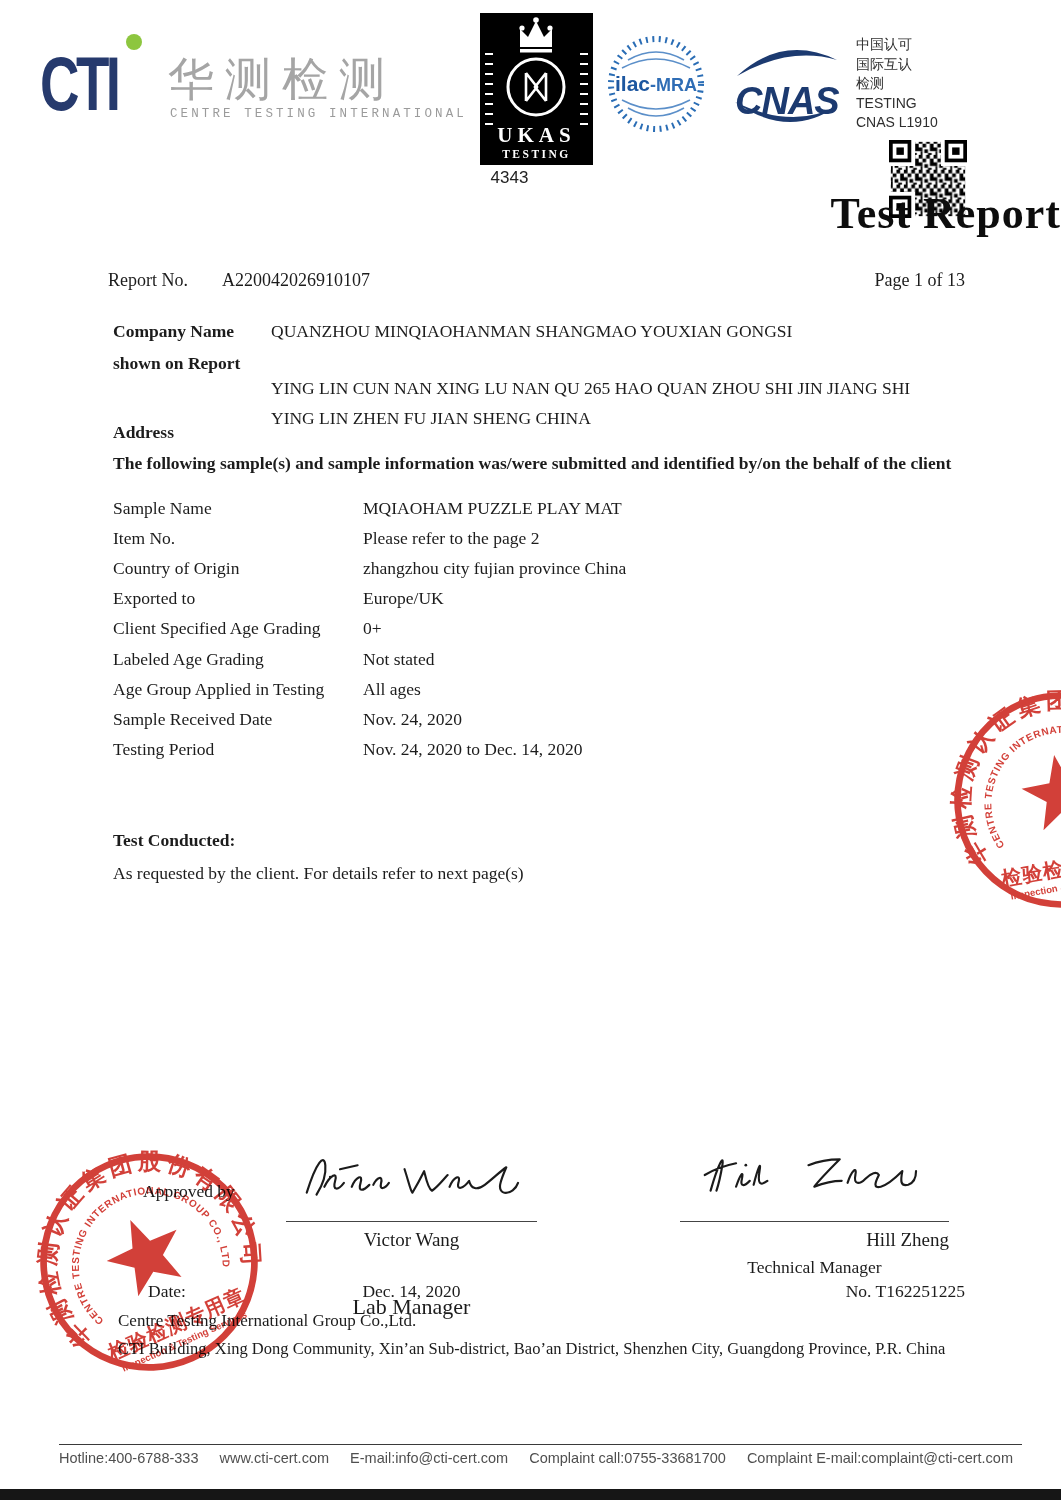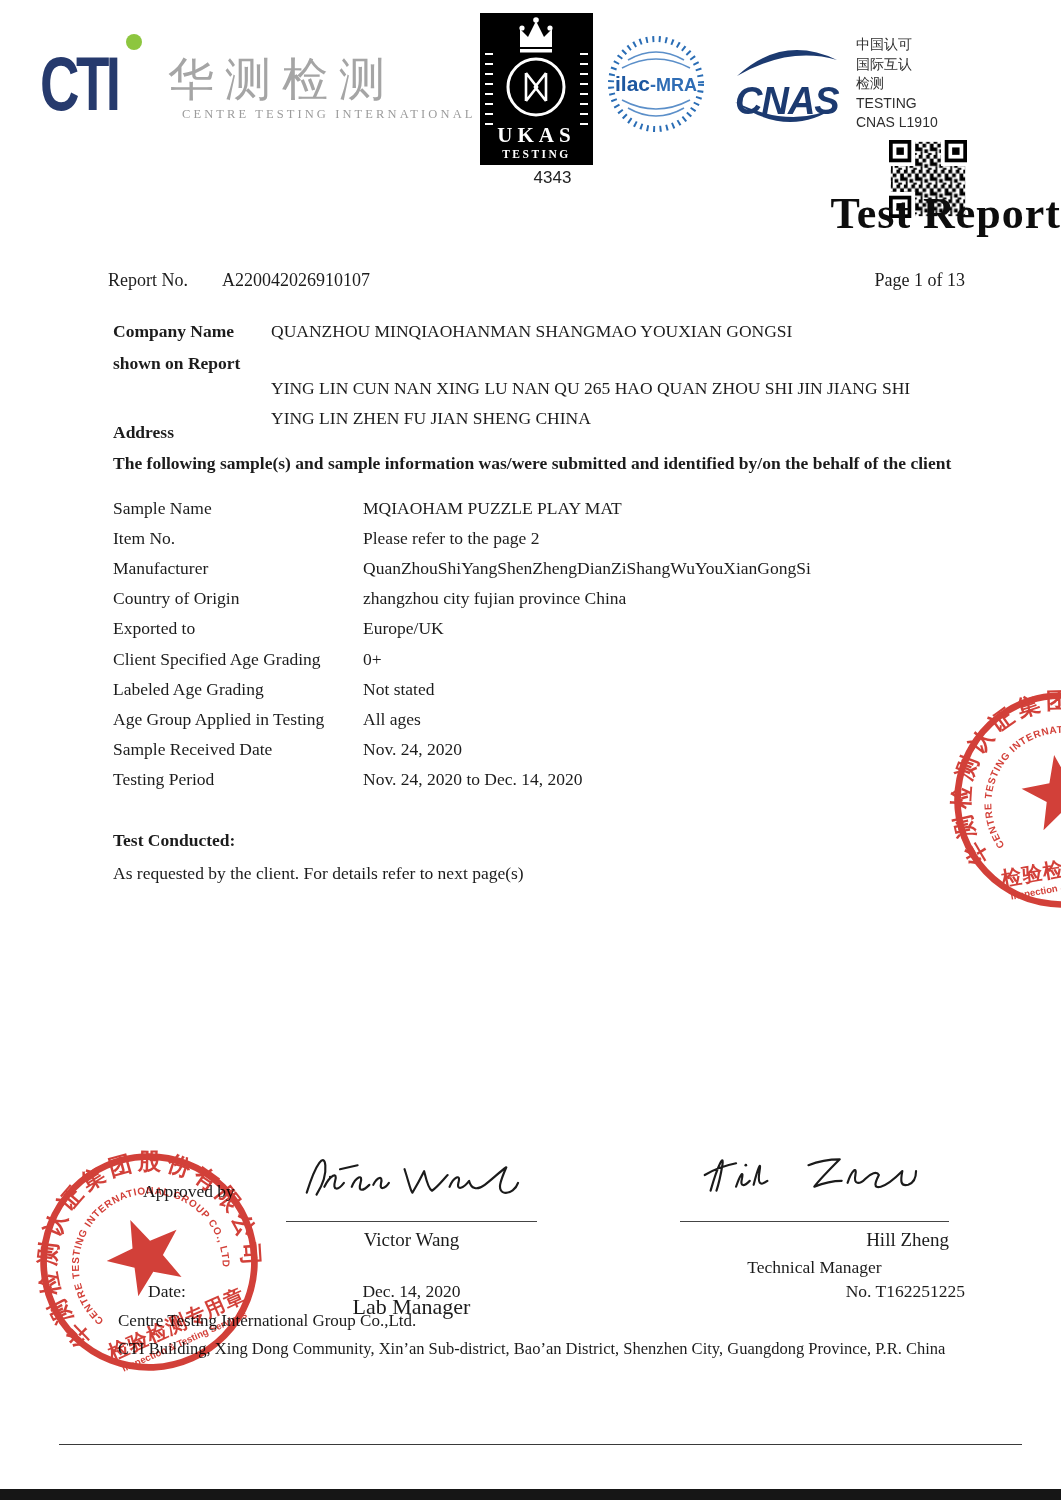--- a/index.html
+++ b/index.html
@@ -9,33 +9,33 @@
   .abs { position:absolute; }
 
   
   .cti-word { left:40px; top:46px; }
   .cti-text { display:inline-block; font:800 76px/1 "Liberation Sans", sans-serif;
               letter-spacing:-5px; color:#263a6d; transform:scaleX(.72); transform-origin:left top; }
   .cti-dot  { position:absolute; left:86px; top:-12px; width:16px; height:16px;
               border-radius:50%; background:#8dc63f; }
   .logo-cjk { left:168px; top:56px; font-family:"Liberation Sans", sans-serif;
               font-size:46px; line-height:1; color:#a5a5a5; letter-spacing:11px; font-weight:500; }
-  .logo-sub { left:182px; top:107px; font-family:Liberation Serif, serif;
+  .logo-sub { left:170px; top:107px; font-family:Liberation Mono, monospace;
               font-size:12.5px; color:#9b9b9b; letter-spacing:3.1px; }
 
   .ukas-box { left:480px; top:13px; width:113px; height:152px; background:#000;
               color:#fff; text-align:center; }
   .ukas-ticks { position:absolute; top:40px; bottom:36px; width:8px;
                 background:repeating-linear-gradient(to bottom, #fff 0 2px, transparent 2px 10px); }
   .ukas-ticks.l { left:5px; } .ukas-ticks.r { right:5px; }
   .ukas-word { position:absolute; left:0; right:0; top:112px; font:700 21px/1 "Liberation Serif", serif;
                letter-spacing:5px; }
   .ukas-cap  { position:absolute; left:0; right:0; top:136px; font:700 11.5px/1 "Liberation Serif", serif;
                letter-spacing:2.5px; }
-  .ukas-num  { left:496px; top:168px; width:113px; text-align:center;
+  .ukas-num  { left:453px; top:168px; width:113px; text-align:center;
                font:400 17px/1.2 "Liberation Sans", sans-serif; color:#222; }
 
   .ilac-box { left:606px; top:34px; width:100px; height:100px; }
   .ilac-bold { font:700 21px "Liberation Sans", sans-serif; fill:#1d57a0; }
   .ilac-rest { font:600 18px "Liberation Sans", sans-serif; fill:#2f6db5; }
 
   .cnas-box { left:731px; top:42px; width:110px; height:92px; }
   .cnas-text { font:italic 900 38px "Liberation Sans", sans-serif; fill:#1c3a70; letter-spacing:-1px; }
 
   .accred { left:856px; top:35px; font-family:"Liberation Sans", sans-serif;
@@ -220,24 +220,20 @@
   <div class="abs sample-rows">
     <div class="srow">
       <span class="slabel">Sample Name</span>
       <span class="svalue">MQIAOHAM PUZZLE PLAY MAT</span>
     </div>
     <div class="srow">
       <span class="slabel">Item No.</span>
       <span class="svalue">Please refer to the page 2</span>
     </div>
     <div class="srow">
-      <span class="slabel">Manufacturer</span>
-      <span class="svalue">QuanZhouShiYangShenZhengDianZiShangWuYouXianGongSi</span>
-    </div>
-    <div class="srow">
       <span class="slabel">Country of Origin</span>
       <span class="svalue">zhangzhou city fujian province China</span>
     </div>
     <div class="srow">
       <span class="slabel">Exported to</span>
       <span class="svalue">Europe/UK</span>
     </div>
     <div class="srow">
       <span class="slabel">Client Specified Age Grading</span>
       <span class="svalue">0+</span>
@@ -313,15 +309,22 @@
       <circle cx="120" cy="120" r="110" class="st-ring"></circle>
       <text class="st-cn-arc" text-anchor="middle"><textPath href="#arcOutA" startOffset="50%">华测检测认证集团股份有限公司</textPath></text>
       <text class="st-en-arc" text-anchor="middle"><textPath href="#arcInA" startOffset="50%">CENTRE TESTING INTERNATIONAL GROUP CO., LTD</textPath></text>
       <polygon class="st-star" points="0,-42 10,-13.8 39.9,-13 16.2,5.3 24.7,34 0,17 -24.7,34 -16.2,5.3 -39.9,-13 -10,-13.8" transform="translate(120,114)"></polygon>
       <text class="st-cn-bottom" x="120" y="198" text-anchor="middle">检验检测专用章</text>
       <text class="st-en-bottom" x="120" y="214" text-anchor="middle">Inspection &amp; Testing Services</text>
     </svg>
   </div>
 
   <div class="abs footer-rule"></div>
+  <div class="abs footer-row">
+    <span>Hotline:400-6788-333</span>
+    <span>www.cti-cert.com</span>
+    <span>E-mail:info@cti-cert.com</span>
+    <span>Complaint call:0755-33681700</span>
+    <span>Complaint E-mail:complaint@cti-cert.com</span>
+  </div>
   <div class="abs bottom-bar"></div>
 
 </div>
 
 </body></html>

